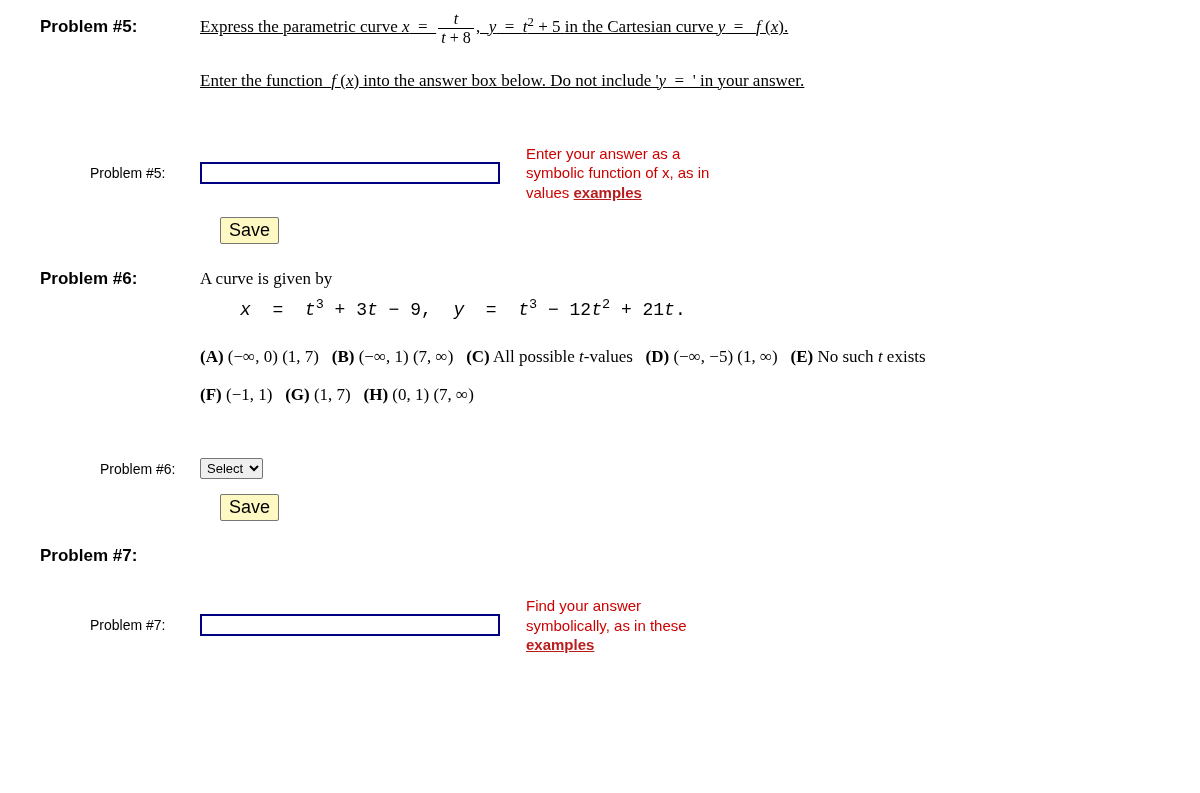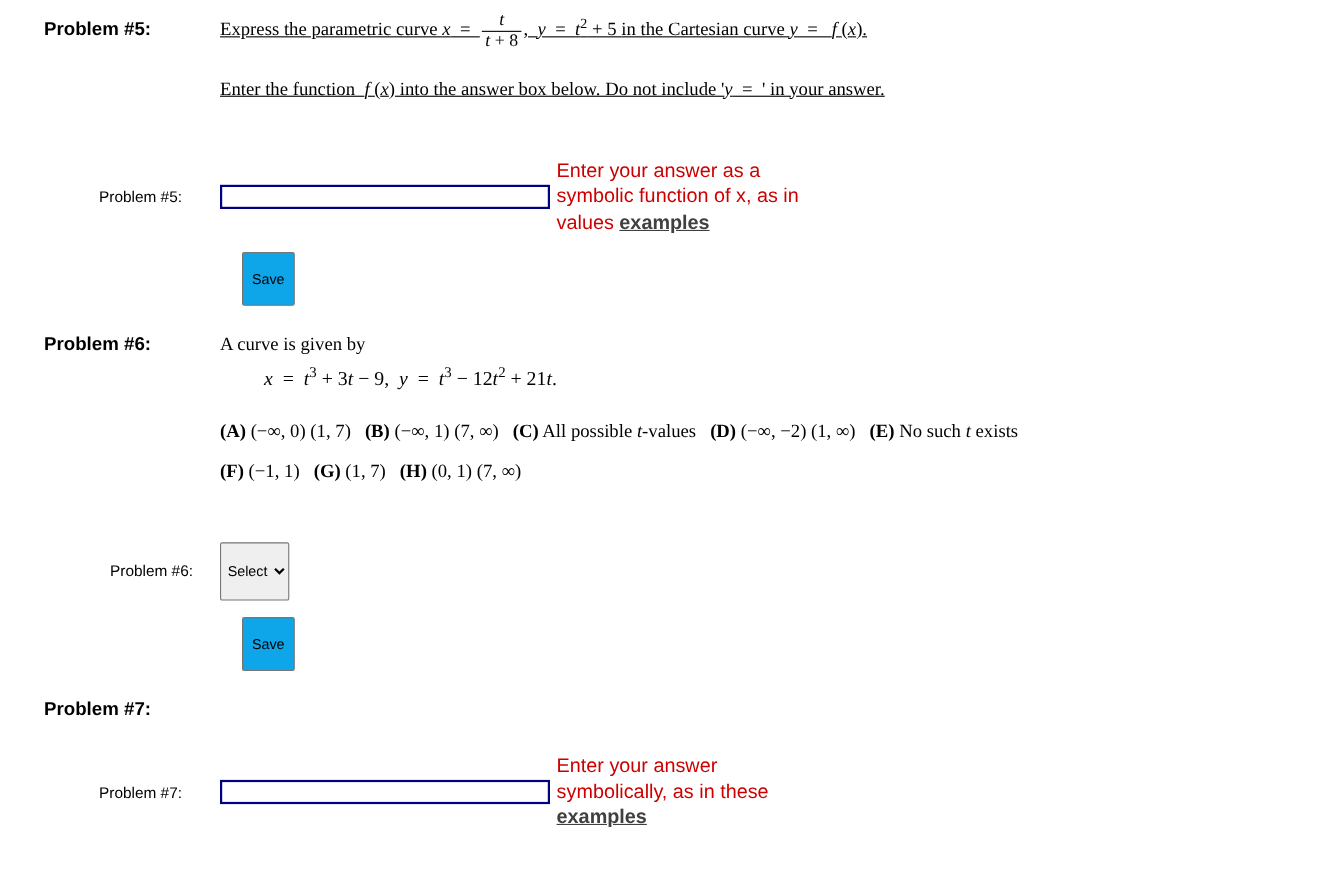--- a/index.html
+++ b/index.html
@@ -50,49 +50,49 @@
       border: 2px solid #000080;
       height: 22px;
       width: 300px;
       font-size: 14px;
       padding: 0 2px;
       box-sizing: border-box;
     }
     .hint-text {
       font-family: Verdana, Arial, sans-serif;
       color: #cc0000;
-      font-size: 18px;
-      margin-left: 6px;
+      font-size: 15px;
+      margin-left: 26px;
       line-height: 1.3;
     }
     .hint-link {
-      color: #404040;
+      color: #b91c1c;
       text-decoration: underline;
       font-weight: bold;
     }
     .save-row {
       padding-left: 180px;
       margin-bottom: 25px;
     }
     .save-btn {
       font-family: Arial, sans-serif;
-      font-size: 13px;
-      padding: 16px 8px;
-      background: #0ea5e9;
+      font-size: 18px;
+      padding: 2px 8px;
+      background: #fef9c3;
       border: 1px solid #767676;
       border-radius: 2px;
       cursor: pointer;
     }
     select.select-input {
       font-family: Arial, sans-serif;
       font-size: 13px;
       border: 1px solid #767676;
       border-radius: 2px;
       background: #efefef;
-      padding: 17px 2px;
+      padding: 1px 2px;
     }
     .frac {
       display: inline-flex;
       flex-direction: column;
       text-align: center;
       vertical-align: middle;
       font-size: 0.95em;
       margin: 0 2px;
       line-height: 1.1;
     }
@@ -101,20 +101,21 @@
       padding: 0 3px;
     }
     .frac .den {
       padding: 0 3px;
     }
     .ital { font-style: italic; }
     sup { font-size: 0.75em; }
     .eq-block {
       margin: 8px 0 18px 40px;
       font-size: 18px;
+      font-family: Liberation Mono, monospace;
     }
     .options-block {
       margin: 8px 0 15px 0;
       line-height: 2.2;
     }
     .opt-label { font-weight: bold; }
     .fx { font-style: italic; }
   </style>
 </head>
 <body>
@@ -155,21 +156,21 @@
   <div class="problem-heading">Problem #6:</div>
   <div class="problem-content">
     <div>A curve is given by</div>
     <div class="eq-block">
       <span class="ital">x</span>&nbsp; = &nbsp;<span class="ital">t</span><sup>3</sup> + 3<span class="ital">t</span> − 9, &nbsp;<span class="ital">y</span>&nbsp; = &nbsp;<span class="ital">t</span><sup>3</sup> − 12<span class="ital">t</span><sup>2</sup> + 21<span class="ital">t</span>.
     </div>
     <div class="options-block">
       <span class="opt-label">(A)</span> <span>(−∞, 0) (1, 7)</span>&nbsp;&nbsp;
       <span class="opt-label">(B)</span> <span>(−∞, 1) (7, ∞)</span>&nbsp;&nbsp;
       <span class="opt-label">(C)</span> <span>All possible <span class="ital">t</span>-values</span>&nbsp;&nbsp;
-      <span class="opt-label">(D)</span> <span>(−∞, −2) (1, ∞)</span>&nbsp;&nbsp;
+      <span class="opt-label">(D)</span> <span>(−∞, −5) (1, ∞)</span>&nbsp;&nbsp;
       <span class="opt-label">(E)</span> <span>No such <span class="ital">t</span> exists</span>
       <br>
       <span class="opt-label">(F)</span> <span>(−1, 1)</span>&nbsp;&nbsp;
       <span class="opt-label">(G)</span> <span>(1, 7)</span>&nbsp;&nbsp;
       <span class="opt-label">(H)</span> <span>(0, 1) (7, ∞)</span>
     </div>
   </div>
 </div>
 
 <div class="answer-row">
@@ -186,17 +187,17 @@
 <div class="problem-block">
   <div class="problem-heading">Problem #7:</div>
   <div class="problem-content">
   </div>
 </div>
 
 <div class="answer-row">
   <div class="answer-label">Problem #7:</div>
   <input class="answer-input" type="text" style="">
   <div class="hint-text">
-    <span>Enter your answer</span><br>
+    <span>Find your answer</span><br>
     <span>symbolically, as in these</span><br>
     <a href="#" class="hint-link">examples</a>
   </div>
 </div>
 
 </body></html>

